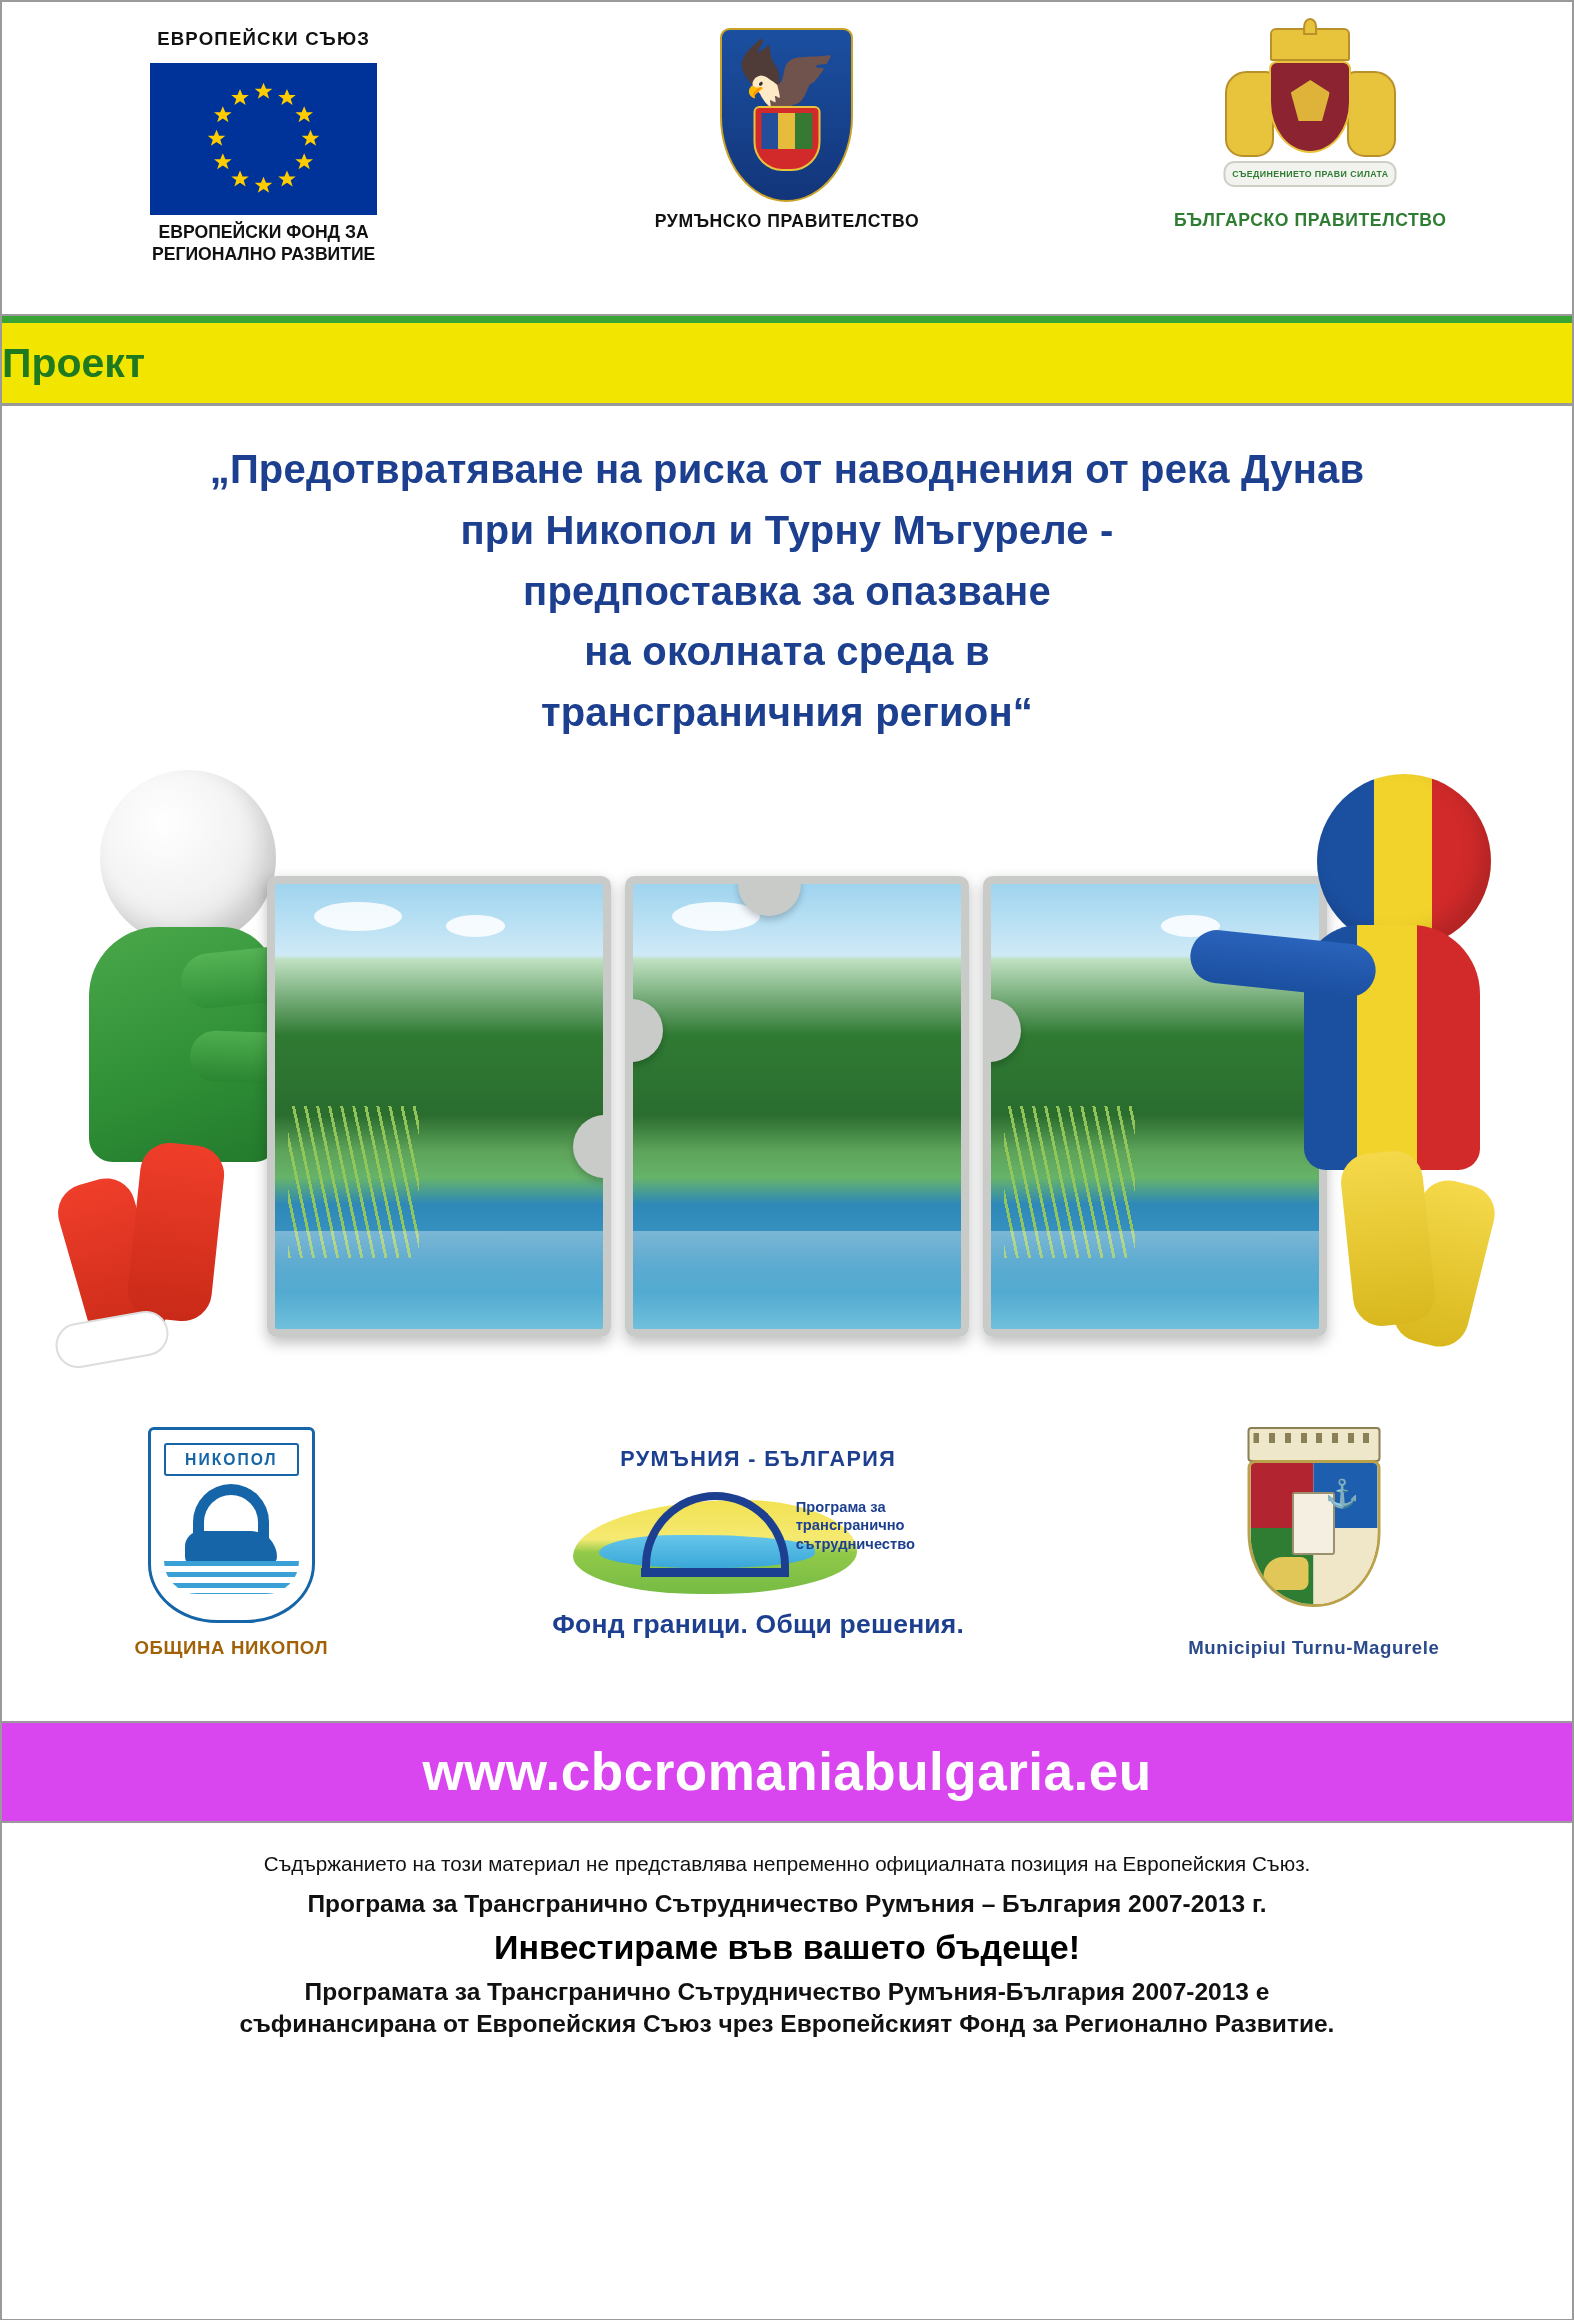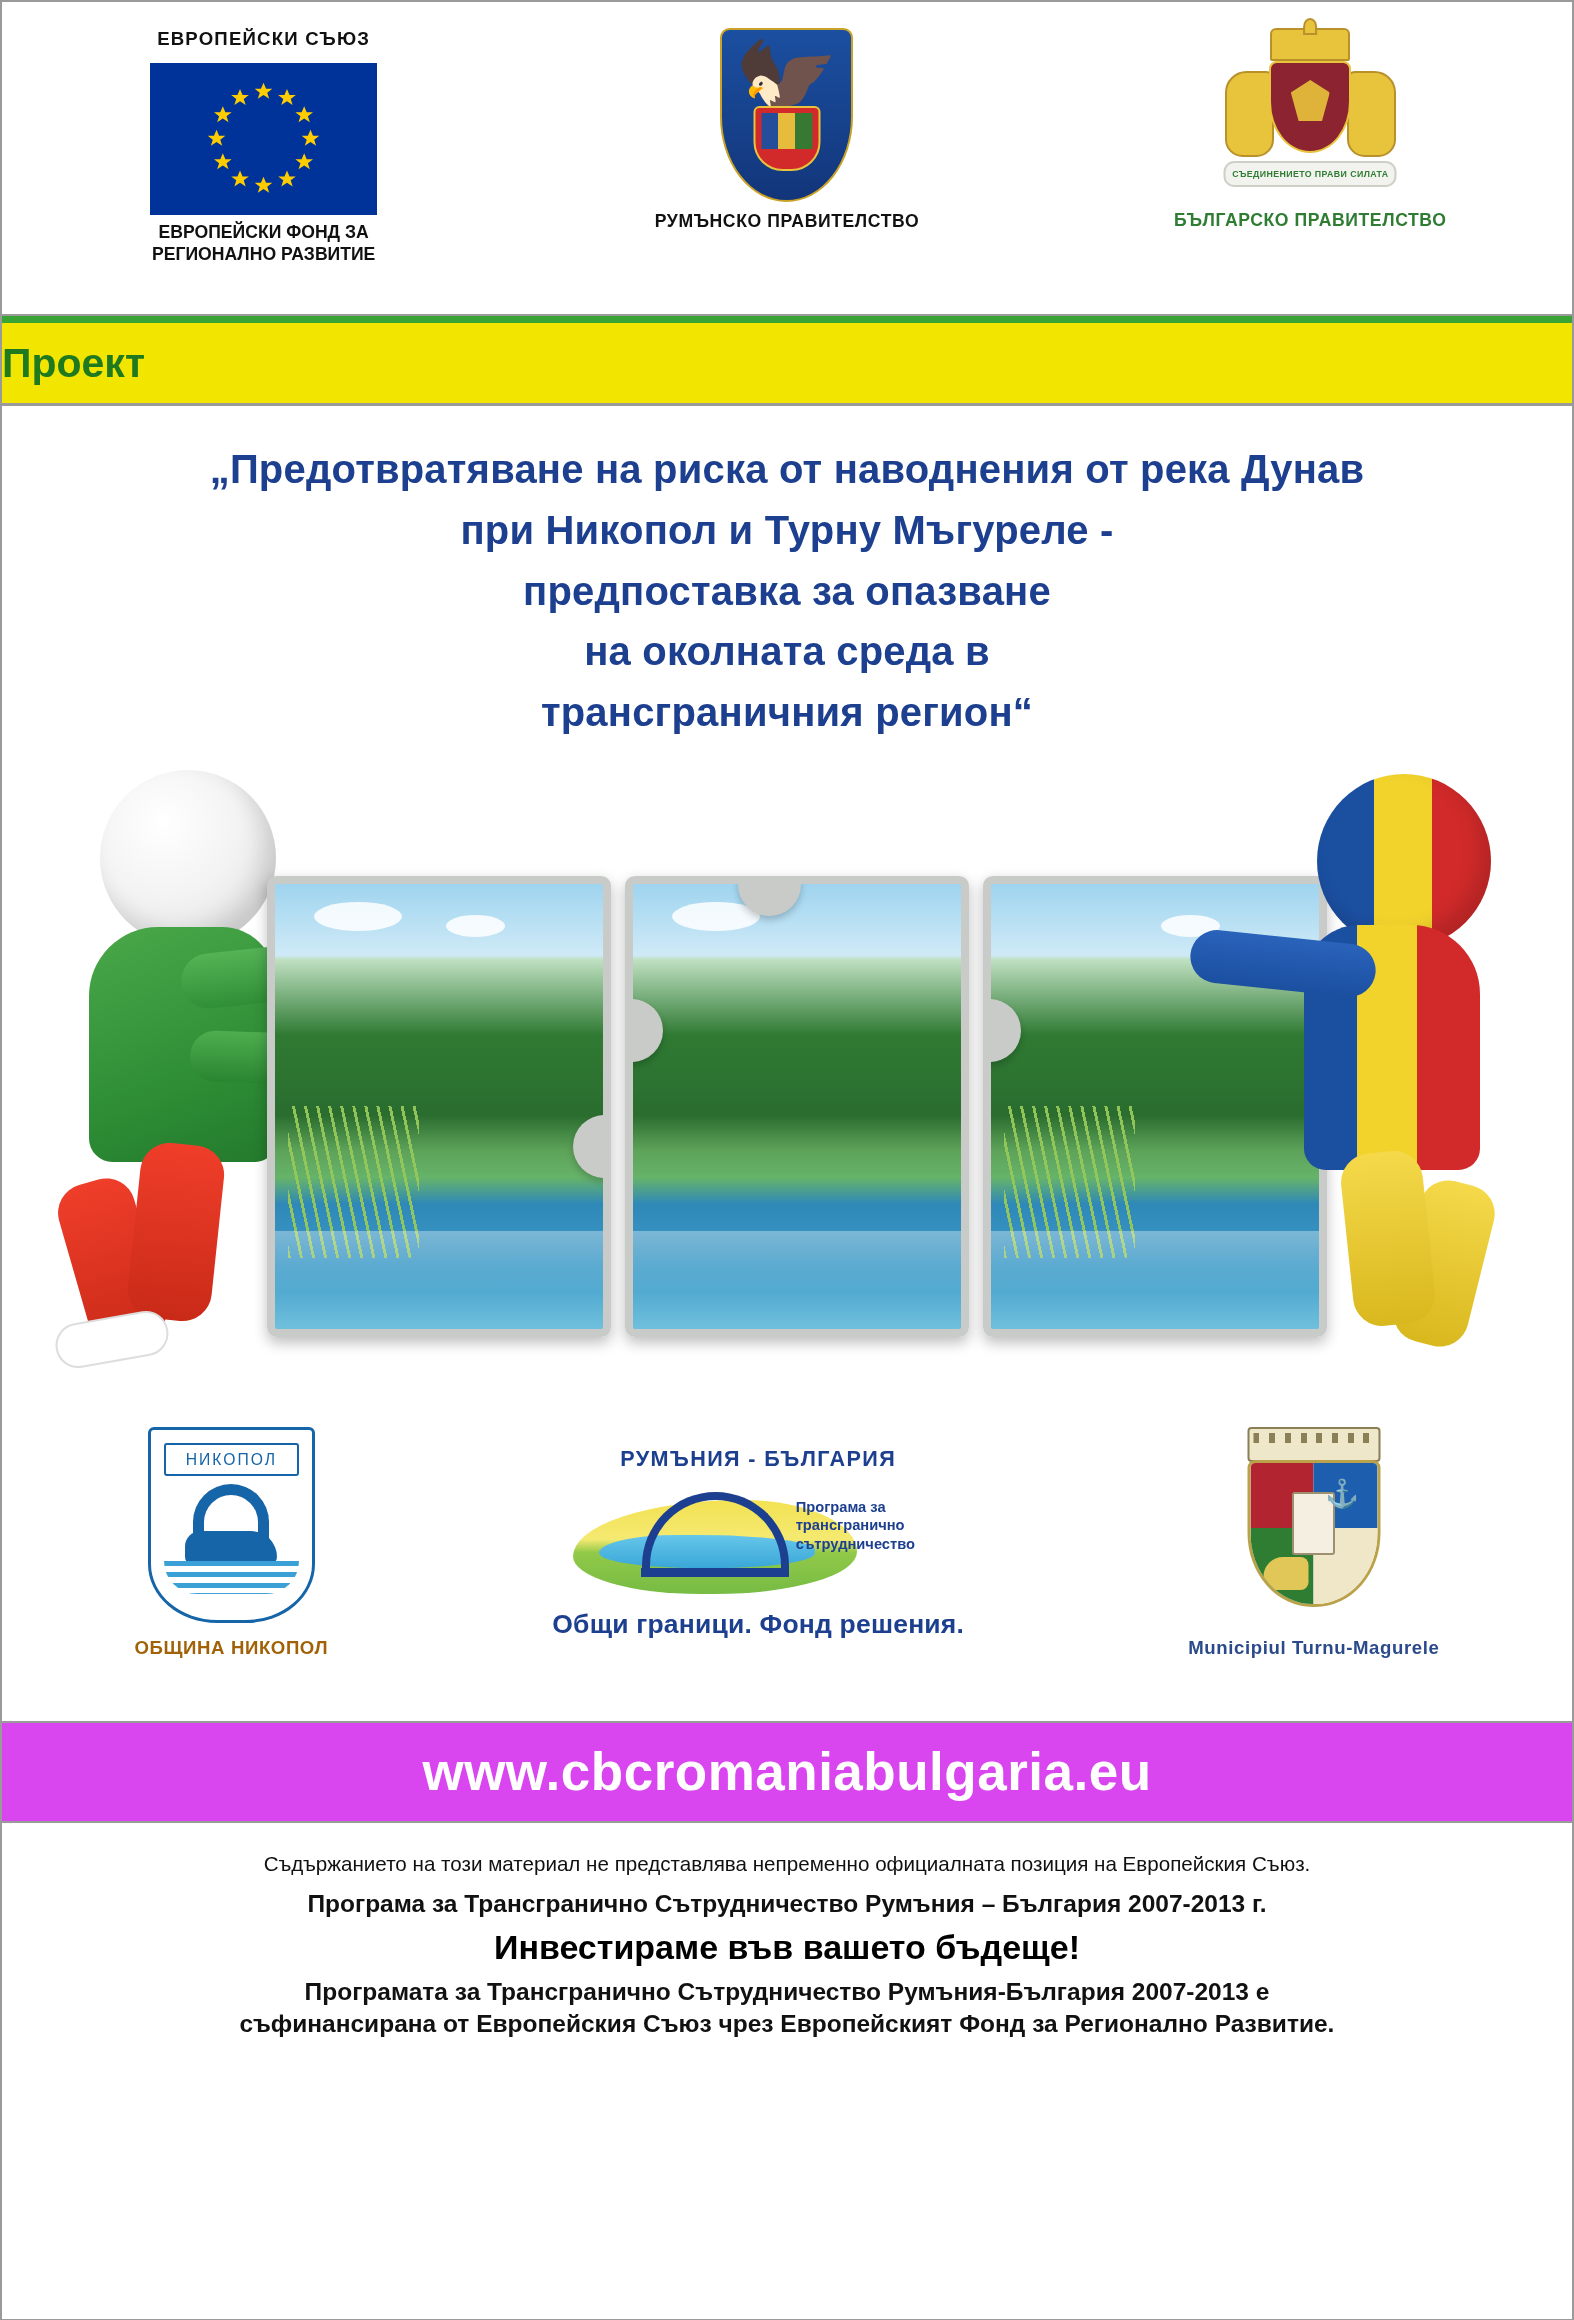--- a/index.html
+++ b/index.html
@@ -412,21 +412,21 @@
     background: #fff;
     box-sizing: border-box;
   }
   .nik-band {
     position: absolute;
     left: 15.7px; right: 15.7px; top: 15.7px;
     height: 29px;
     border: 2.9px solid #1565a8;
     color: #1565a8;
     font-size: 15.7px;
-    font-weight: normal;
+    font-weight: bold;
     letter-spacing: 2px;
     display: flex; align-items: center; justify-content: center;
     border-radius: 2.9px;
   }
   .nik-arch {
     position: absolute;
     left: 45px; top: 57px;
     width: 76px; height: 73px;
     border: 11.8px solid #1565a8;
     border-bottom: none;
@@ -790,21 +790,21 @@
       <div class="prog-graphic">
         <div class="prog-map"></div>
         <div class="prog-water"></div>
         <div class="prog-bridge"></div>
         <div class="prog-right-text">
           <span>Програма за</span><br>
           <span>трансгранично</span><br>
           <span>сътрудничество</span>
         </div>
       </div>
-      <div class="prog-slogan">Общи граници. Фонд решения.</div>
+      <div class="prog-slogan">Фонд граници. Общи решения.</div>
     </div>
 
     <div class="partner">
       <div class="tm-emblem">
         <div class="tm-crown"></div>
         <div class="tm-shield">
           <div class="tm-q1"></div>
           <div class="tm-q2"></div>
           <div class="tm-q3"></div>
           <div class="tm-q4"></div>

